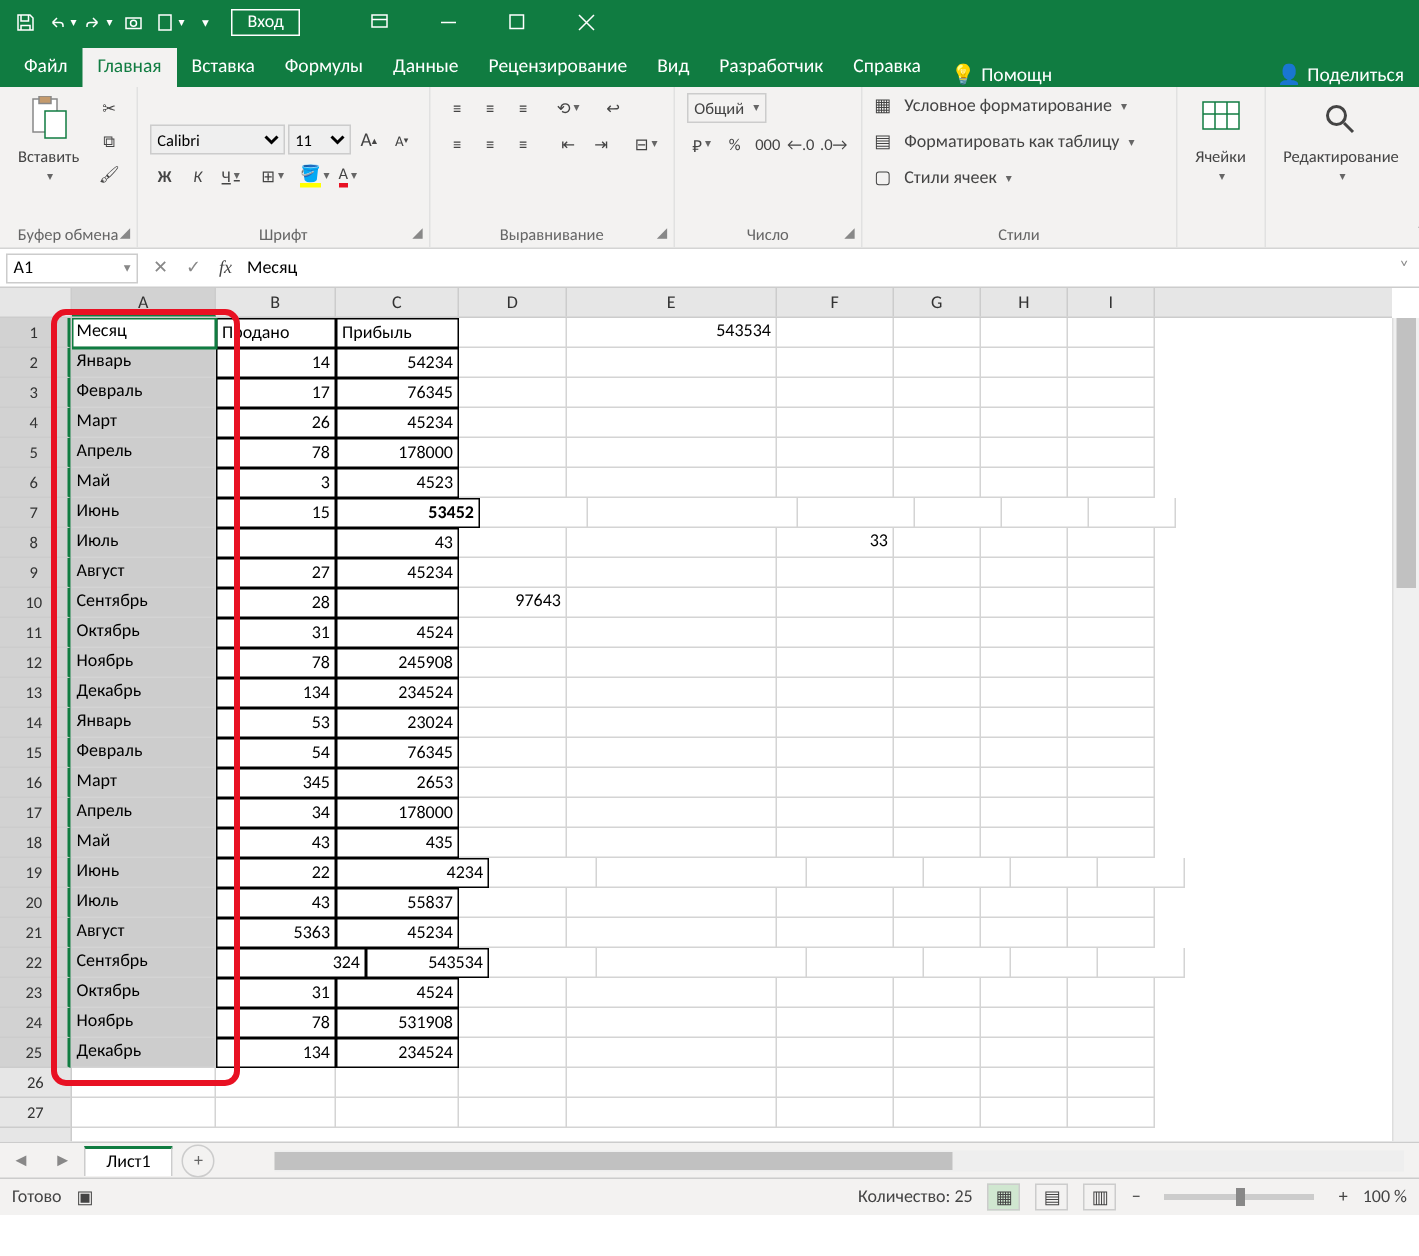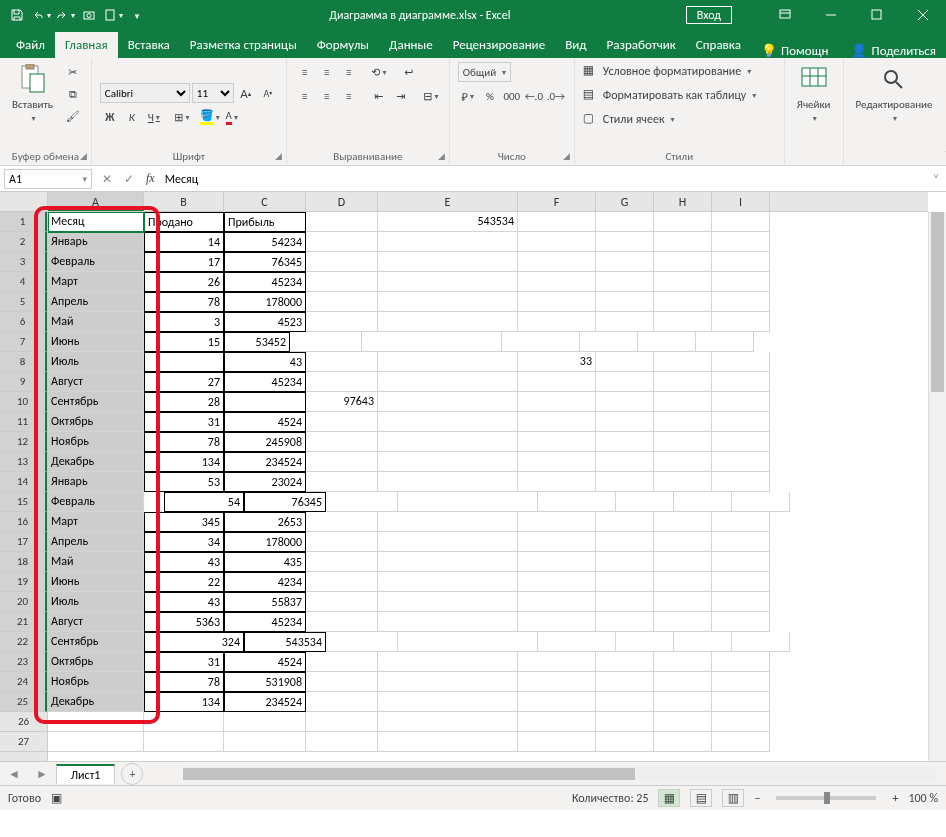--- a/index.html
+++ b/index.html
@@ -120,21 +120,20 @@
     <div class="q">
         <svg width="14" height="14" viewBox="0 0 14 14">
           <rect x="3" y="2" width="8" height="10" stroke-width="1"></rect>
         </svg>
         <span class="chev" style="color:#fff">▾</span>
       </div>
     <div class="q">
         <span style="color:#fff;font-size:9px">▾</span>
       </div>
   </div>
-  <div class="title">Диаграмма в диаграмме.xlsx - Excel</div>
   <div class="signin">Вход</div>
   <div class="winctrl">
     <div class="winbtn">
         <svg width="14" height="14">
           <rect x="2" y="2" width="10" height="8" stroke="#fff" fill="none"></rect>
           <path d="M2 5h10" stroke="#fff"></path>
         </svg>
       </div>
     <div class="winbtn">
         <svg width="12" height="12">
@@ -151,21 +150,20 @@
           <path d="M1 1l10 10M11 1L1 11" stroke="#fff" stroke-width="1"></path>
         </svg>
       </div>
   </div>
 </div>
 
 <div class="ribtabs">
   <div class="tab">Файл</div>
   <div class="tab active">Главная</div>
   <div class="tab">Вставка</div>
-  <div class="tab">Разметка страницы</div>
   <div class="tab">Формулы</div>
   <div class="tab">Данные</div>
   <div class="tab">Рецензирование</div>
   <div class="tab">Вид</div>
   <div class="tab">Разработчик</div>
   <div class="tab">Справка</div>
   <div class="help">
       <span>💡</span>
       <span>Помощн</span>
     </div>
@@ -458,21 +456,21 @@
         <div class="cell r" style="width: 72px;"></div>
         <div class="cell r" style="width: 140px;"></div>
         <div class="cell r" style="width: 78px;"></div>
         <div class="cell r" style="width: 58px;"></div>
         <div class="cell r" style="width: 58px;"></div>
         <div class="cell r" style="width: 58px;"></div>
       </div>
       <div class="row">
         <div class="cell sel" style="width: 96px;">Июнь</div>
         <div class="cell bord r" style="width: 80px;">15</div>
-        <div class="cell bord r" style="width: 66px;">53452</div>
+        <div class="cell bord r" style="width: 96px; font-weight: bold;">53452</div>
         <div class="cell r" style="width: 72px;"></div>
         <div class="cell r" style="width: 140px;"></div>
         <div class="cell r" style="width: 78px;"></div>
         <div class="cell r" style="width: 58px;"></div>
         <div class="cell r" style="width: 58px;"></div>
         <div class="cell r" style="width: 58px;"></div>
       </div>
       <div class="row">
         <div class="cell sel" style="width: 96px;">Июль</div>
         <div class="cell bord r" style="width: 80px;"></div>
@@ -545,21 +543,21 @@
         <div class="cell bord r" style="width: 82px;">23024</div>
         <div class="cell r" style="width: 72px;"></div>
         <div class="cell r" style="width: 140px;"></div>
         <div class="cell r" style="width: 78px;"></div>
         <div class="cell r" style="width: 58px;"></div>
         <div class="cell r" style="width: 58px;"></div>
         <div class="cell r" style="width: 58px;"></div>
       </div>
       <div class="row">
         <div class="cell sel" style="width: 96px;">Февраль</div>
-        <div class="cell bord r" style="width: 80px; margin-left: 20px;">54</div>
+        <div class="cell bord r" style="width: 80px;">54</div>
         <div class="cell bord r" style="width: 82px;">76345</div>
         <div class="cell r" style="width: 72px;"></div>
         <div class="cell r" style="width: 140px;"></div>
         <div class="cell r" style="width: 78px;"></div>
         <div class="cell r" style="width: 58px;"></div>
         <div class="cell r" style="width: 58px;"></div>
         <div class="cell r" style="width: 58px;"></div>
       </div>
       <div class="row">
         <div class="cell sel" style="width: 96px;">Март</div>
@@ -590,21 +588,21 @@
         <div class="cell r" style="width: 72px;"></div>
         <div class="cell r" style="width: 140px;"></div>
         <div class="cell r" style="width: 78px;"></div>
         <div class="cell r" style="width: 58px;"></div>
         <div class="cell r" style="width: 58px;"></div>
         <div class="cell r" style="width: 58px;"></div>
       </div>
       <div class="row">
         <div class="cell sel" style="width: 96px;">Июнь</div>
         <div class="cell bord r" style="width: 80px;">22</div>
-        <div class="cell bord r" style="width: 82px; padding-left: 32px;">4234</div>
+        <div class="cell bord r" style="width: 102px; padding-left: 32px;">4234</div>
         <div class="cell r" style="width: 72px;"></div>
         <div class="cell r" style="width: 140px;"></div>
         <div class="cell r" style="width: 78px;"></div>
         <div class="cell r" style="width: 58px;"></div>
         <div class="cell r" style="width: 58px;"></div>
         <div class="cell r" style="width: 58px;"></div>
       </div>
       <div class="row">
         <div class="cell sel" style="width: 96px;">Июль</div>
         <div class="cell bord r" style="width: 80px;">43</div>

